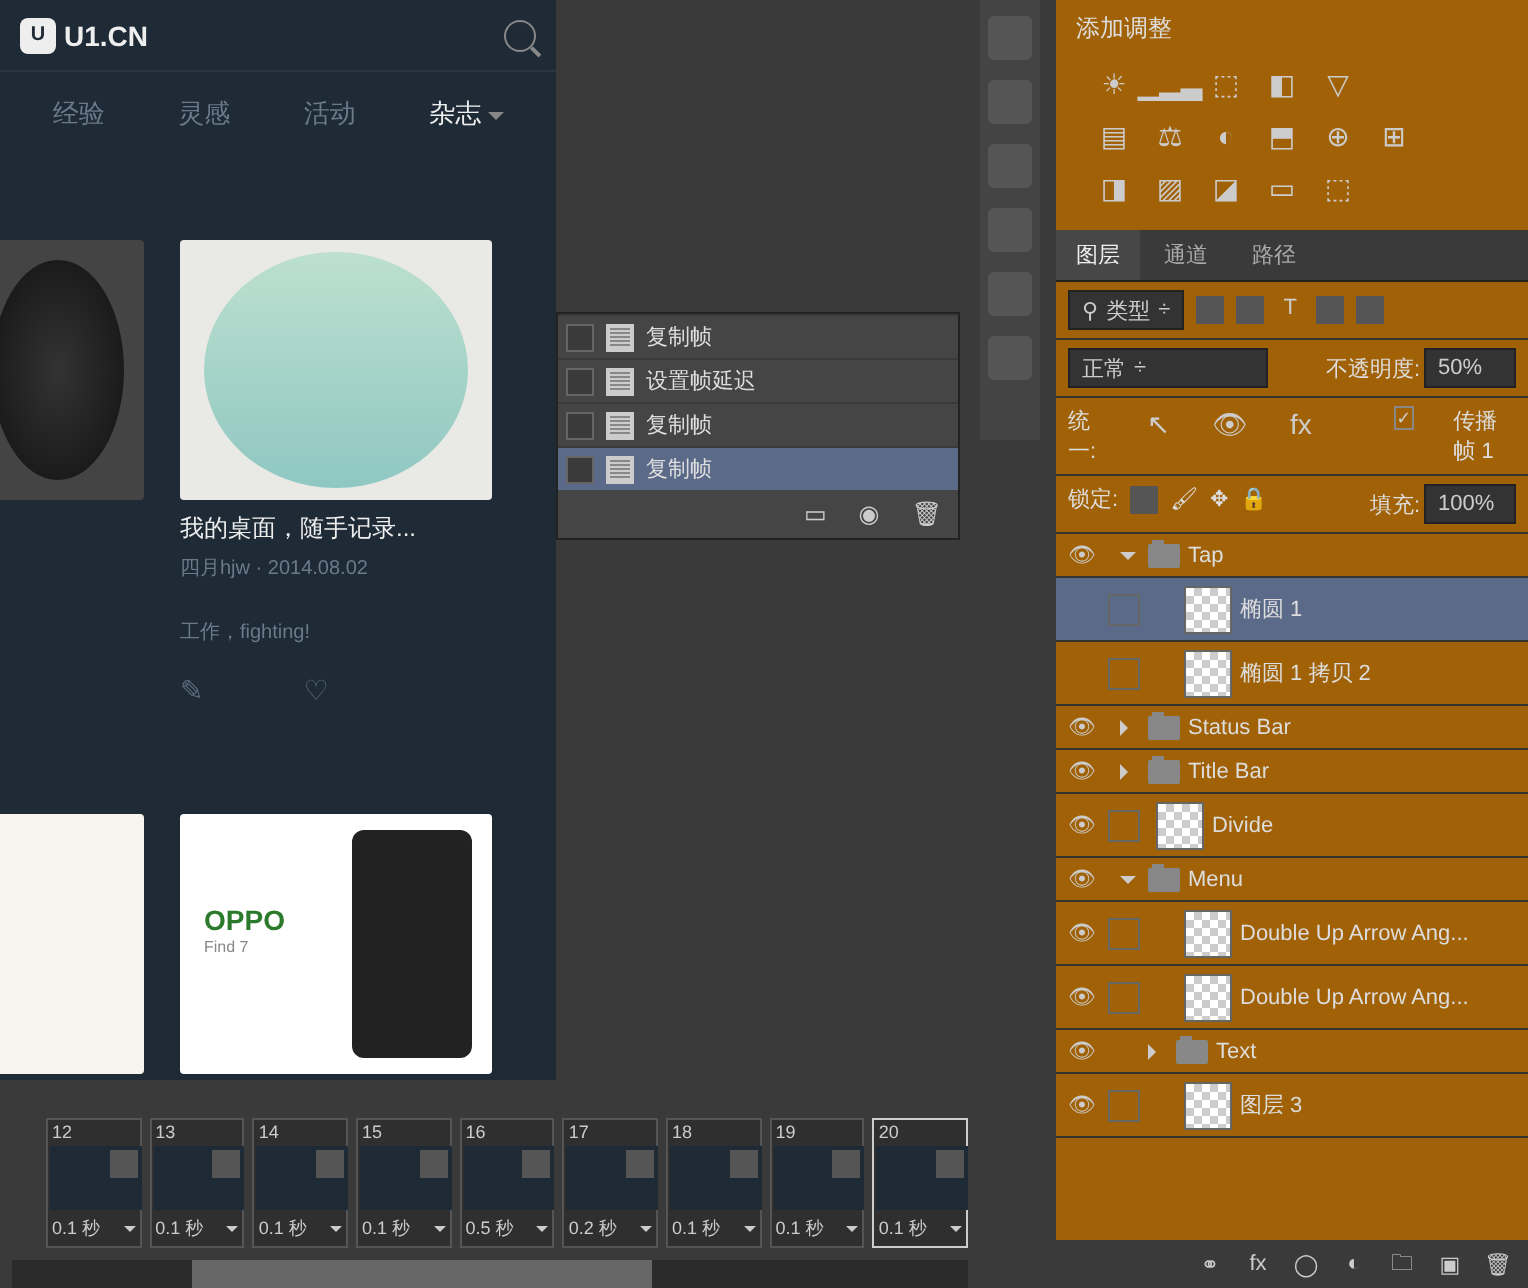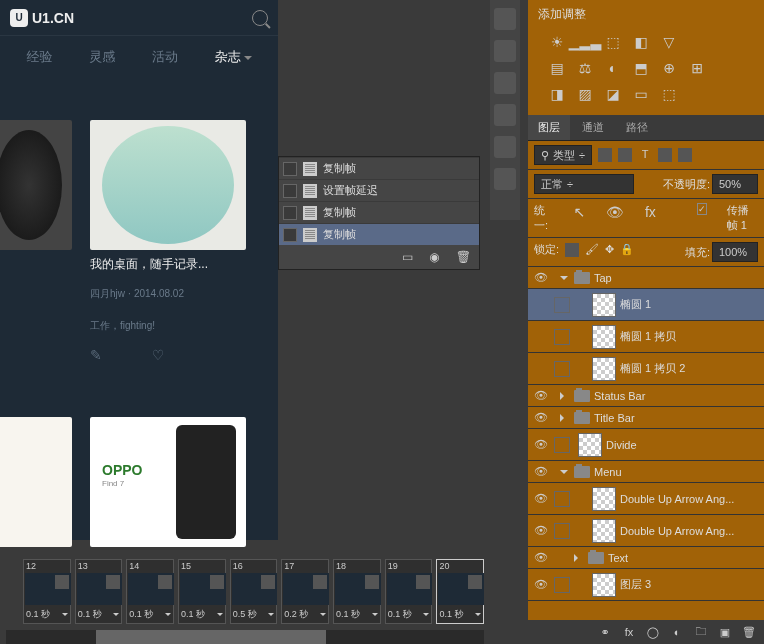--- a/index.html
+++ b/index.html
@@ -16,21 +16,21 @@
 .uicn-tabs .act{color:#eee;}
 .chev-sm{display:inline-block;border-top:4px solid #888;border-left:4px solid transparent;border-right:4px solid transparent;margin-left:3px;vertical-align:middle;}
 .cards{display:flex;flex-wrap:wrap;gap:18px;padding:0 8px 0 0;margin-left:-14px;}
 .card{width:156px;}
 .card .thumb{width:156px;height:130px;background:#ddd;border-radius:2px;position:relative;overflow:hidden;margin-top:36px;}
 .card .t-watch{background:#444;}
 .card .t-desk{background:#e9eae5;}
 .card .t-sketch{background:#f8f5ef;}
 .card .t-phone{background:#fff;}
 .card h4{color:#eee;margin-top:6px;font-size:12px;font-weight:normal;}
-.card .meta{color:#6a7a8a;font-size:10px;margin-top:14px;}
+.card .meta{color:#6a7a8a;font-size:10px;margin-top:4px;}
 .card .sub{color:#6a7a8a;font-size:10px;margin-top:18px;}
 .card .icons{margin-top:14px;display:flex;gap:50px;color:#5a6a7a;font-size:14px;}
 .cardA{width:86px;}
 .cardA .thumb{width:86px;height:130px;}
 
 
 .timeline{position:absolute;left:0;bottom:0;width:490px;height:95px;background:#3a3a3a;padding-top:10px;}
 .frames{display:flex;gap:4px;padding:0 6px;overflow:hidden;margin-left:17px;}
 .frame{width:48px;background:#2f2f2f;border:1px solid #555;}
 .frame.sel{border:1px solid #ccc;}
@@ -362,27 +362,20 @@
         <span class="chkbx"></span>
         <span style="width:14px"></span>
         <span class="lthumb"></span>
         <span>椭圆 1</span>
       </div>
       <div class="layer">
         <span class="eye off">👁</span>
         <span class="chkbx"></span>
         <span style="width:14px"></span>
         <span class="lthumb"></span>
-        <span>椭圆 1 拷贝</span>
-      </div>
-      <div class="layer">
-        <span class="eye off">👁</span>
-        <span class="chkbx"></span>
-        <span style="width:14px"></span>
-        <span class="lthumb"></span>
         <span>椭圆 1 拷贝 2</span>
       </div>
       <div class="layer short">
         <span class="eye">👁</span>
         <span style="width:0px"></span>
         <span class="disclose closed"></span>
         <span class="folder"></span>
         <span>Status Bar</span>
       </div>
       <div class="layer short">

